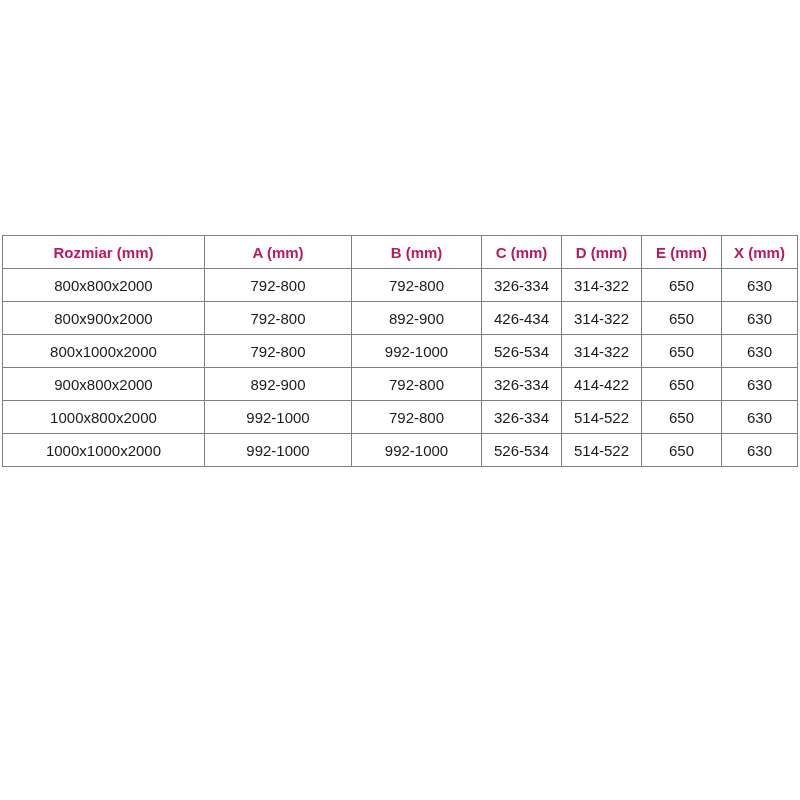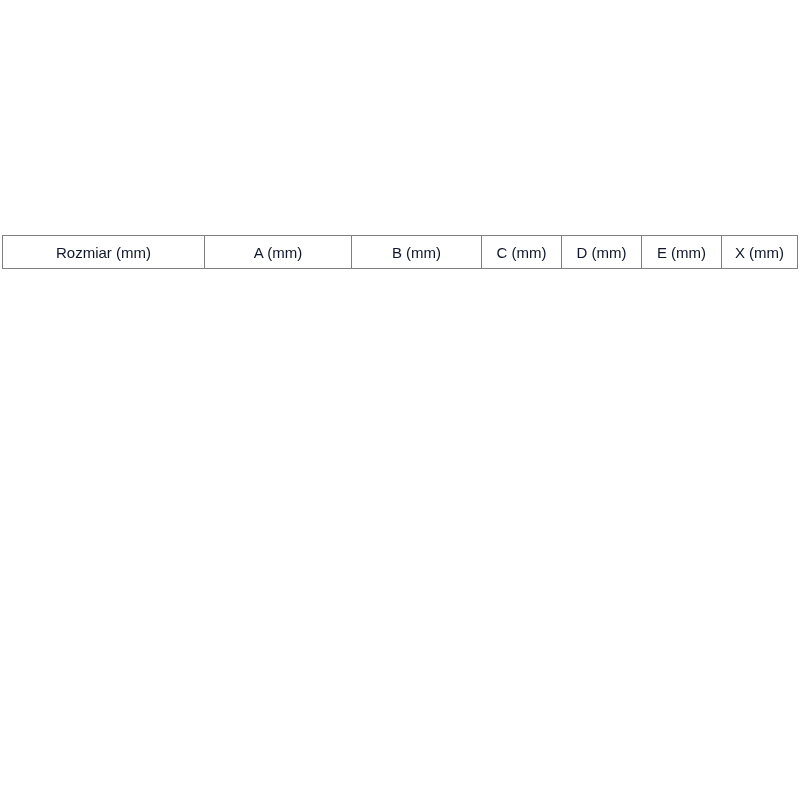--- a/index.html
+++ b/index.html
@@ -27,22 +27,22 @@
     height: 32px;
     padding: 0 2px;
     text-align: center;
     vertical-align: middle;
     font-size: 15px;
     color: #1a1a1a;
     white-space: nowrap;
     overflow: hidden;
   }
   .spec-table th {
-    font-weight: 400;
-    color: #0f172a;
+    font-weight: 700;
+    color: #be185d;
   }
   col.c-rozmiar { width: 202px; }
   col.c-a { width: 147px; }
   col.c-b { width: 130px; }
   col.c-c { width: 80px; }
   col.c-d { width: 80px; }
   col.c-e { width: 80px; }
   col.c-x { width: 76px; }
 </style>
 </head>
@@ -63,14 +63,68 @@
       <th>Rozmiar (mm)</th>
       <th>A (mm)</th>
       <th>B (mm)</th>
       <th>C (mm)</th>
       <th>D (mm)</th>
       <th>E (mm)</th>
       <th>X (mm)</th>
     </tr>
   </thead>
   <tbody>
+    <tr>
+      <td>800x800x2000</td>
+      <td>792-800</td>
+      <td>792-800</td>
+      <td>326-334</td>
+      <td>314-322</td>
+      <td>650</td>
+      <td>630</td>
+    </tr>
+    <tr>
+      <td>800x900x2000</td>
+      <td>792-800</td>
+      <td>892-900</td>
+      <td>426-434</td>
+      <td>314-322</td>
+      <td>650</td>
+      <td>630</td>
+    </tr>
+    <tr>
+      <td>800x1000x2000</td>
+      <td>792-800</td>
+      <td>992-1000</td>
+      <td>526-534</td>
+      <td>314-322</td>
+      <td>650</td>
+      <td>630</td>
+    </tr>
+    <tr>
+      <td>900x800x2000</td>
+      <td>892-900</td>
+      <td>792-800</td>
+      <td>326-334</td>
+      <td>414-422</td>
+      <td>650</td>
+      <td>630</td>
+    </tr>
+    <tr>
+      <td>1000x800x2000</td>
+      <td>992-1000</td>
+      <td>792-800</td>
+      <td>326-334</td>
+      <td>514-522</td>
+      <td>650</td>
+      <td>630</td>
+    </tr>
+    <tr>
+      <td>1000x1000x2000</td>
+      <td>992-1000</td>
+      <td>992-1000</td>
+      <td>526-534</td>
+      <td>514-522</td>
+      <td>650</td>
+      <td>630</td>
+    </tr>
   </tbody>
 </table>
 
 </body></html>

